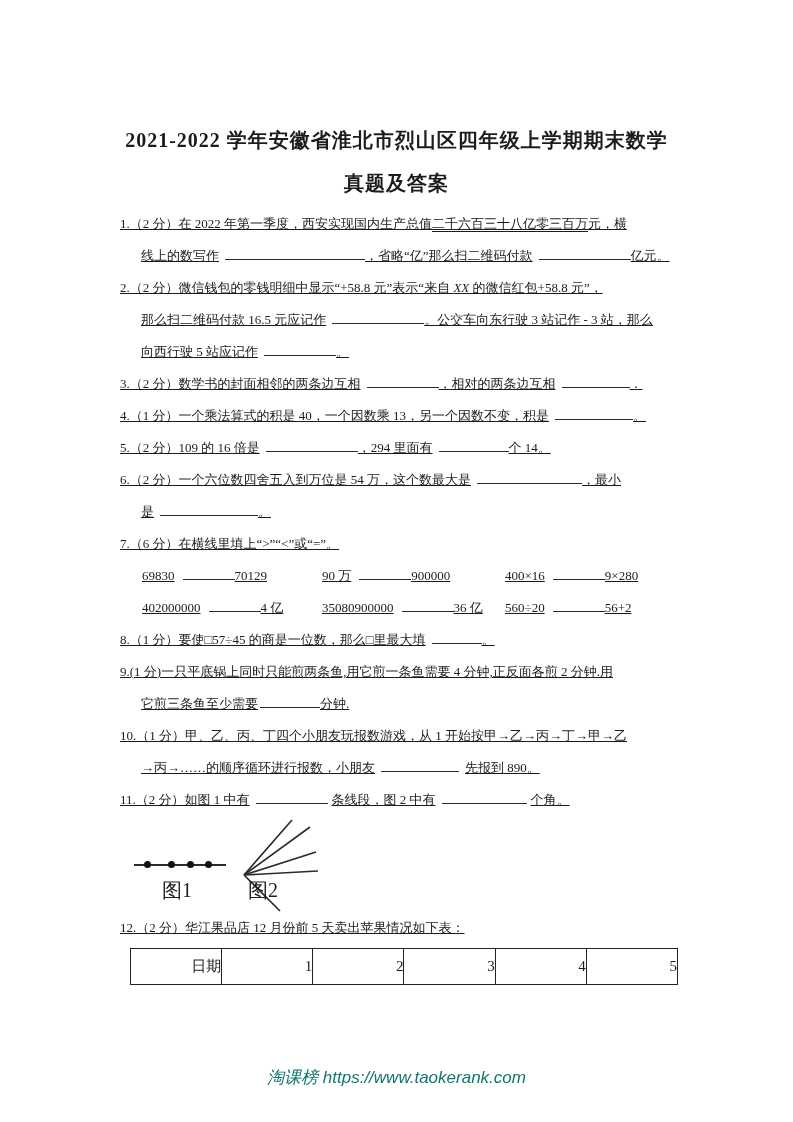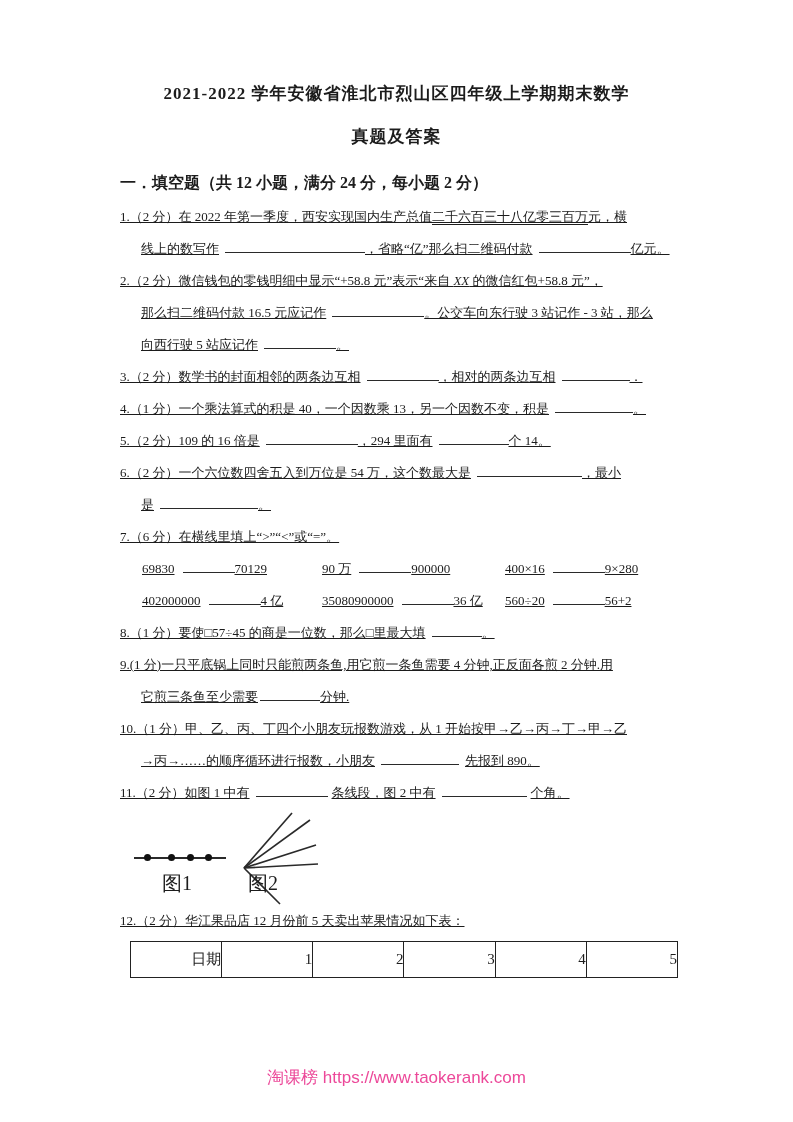--- a/index.html
+++ b/index.html
@@ -5,23 +5,23 @@
   html,body{margin:0;padding:0;background:#ffffff;}
   .page{
     position:relative;
     width:793px;height:1122px;
     background:#ffffff;
     color:#1c1c1c;
     font-family:"Liberation Serif","DejaVu Serif",serif;
     overflow:hidden;
   }
   .doc-title{
-    padding-top:72px;
+    padding-top:119px;
     text-align:center;
-    font-size:17px;
+    font-size:20px;
     font-weight:700;
     line-height:43px;
     letter-spacing:1px;
   }
   .content{
     padding-left:120px;
     padding-right:100px;
   }
   .section-heading{
     margin-top:10px;
@@ -71,36 +71,36 @@
     text-align:right;
     font-size:15px;
     padding:0;
   }
   .footer{
     position:absolute;
     left:0;top:1066px;width:100%;
     text-align:center;
     font-family:"Liberation Sans","DejaVu Sans",sans-serif;
     font-size:17px;
-    color:#ec4899;
+    color:#0f766e;
+    font-style:italic;
   }
 </style>
 </head>
 <body>
 
 <div class="page">
 
   <div class="doc-title">
     <div>2021-2022 学年安徽省淮北市烈山区四年级上学期期末数学</div>
     <div>真题及答案</div>
   </div>
 
   <div class="content">
 
-    <div class="section-heading">一．填空题（共 12 小题，满分 24 分，每小题 2 分）</div>
 
     <div class="questions">
 
       <div class="line"><span>1.（2 分）在 2022 年第一季度，西安实现国内生产总值</span><span class="ul">二千六百三十八亿零三百万</span><span>元，横</span></div>
       <div class="line indent"><span>线上的数写作</span><span class="blank" style="width:140px"></span><span>，省略“亿”那么扫二维码付款</span><span class="blank" style="width:92px"></span><span>亿元。</span></div>
 
       <div class="line"><span>2.（2 分）微信钱包的零钱明细中显示“+58.8 元”表示“来自 </span><span class="it">XX</span><span> 的微信红包+58.8 元”，</span></div>
       <div class="line indent"><span>那么扫二维码付款 16.5 元应记作</span><span class="blank" style="width:92px"></span><span>。公交车向东行驶 3 站记作 - 3 站，那么</span></div>
       <div class="line indent"><span>向西行驶 5 站应记作</span><span class="blank" style="width:72px"></span><span>。</span></div>
 

